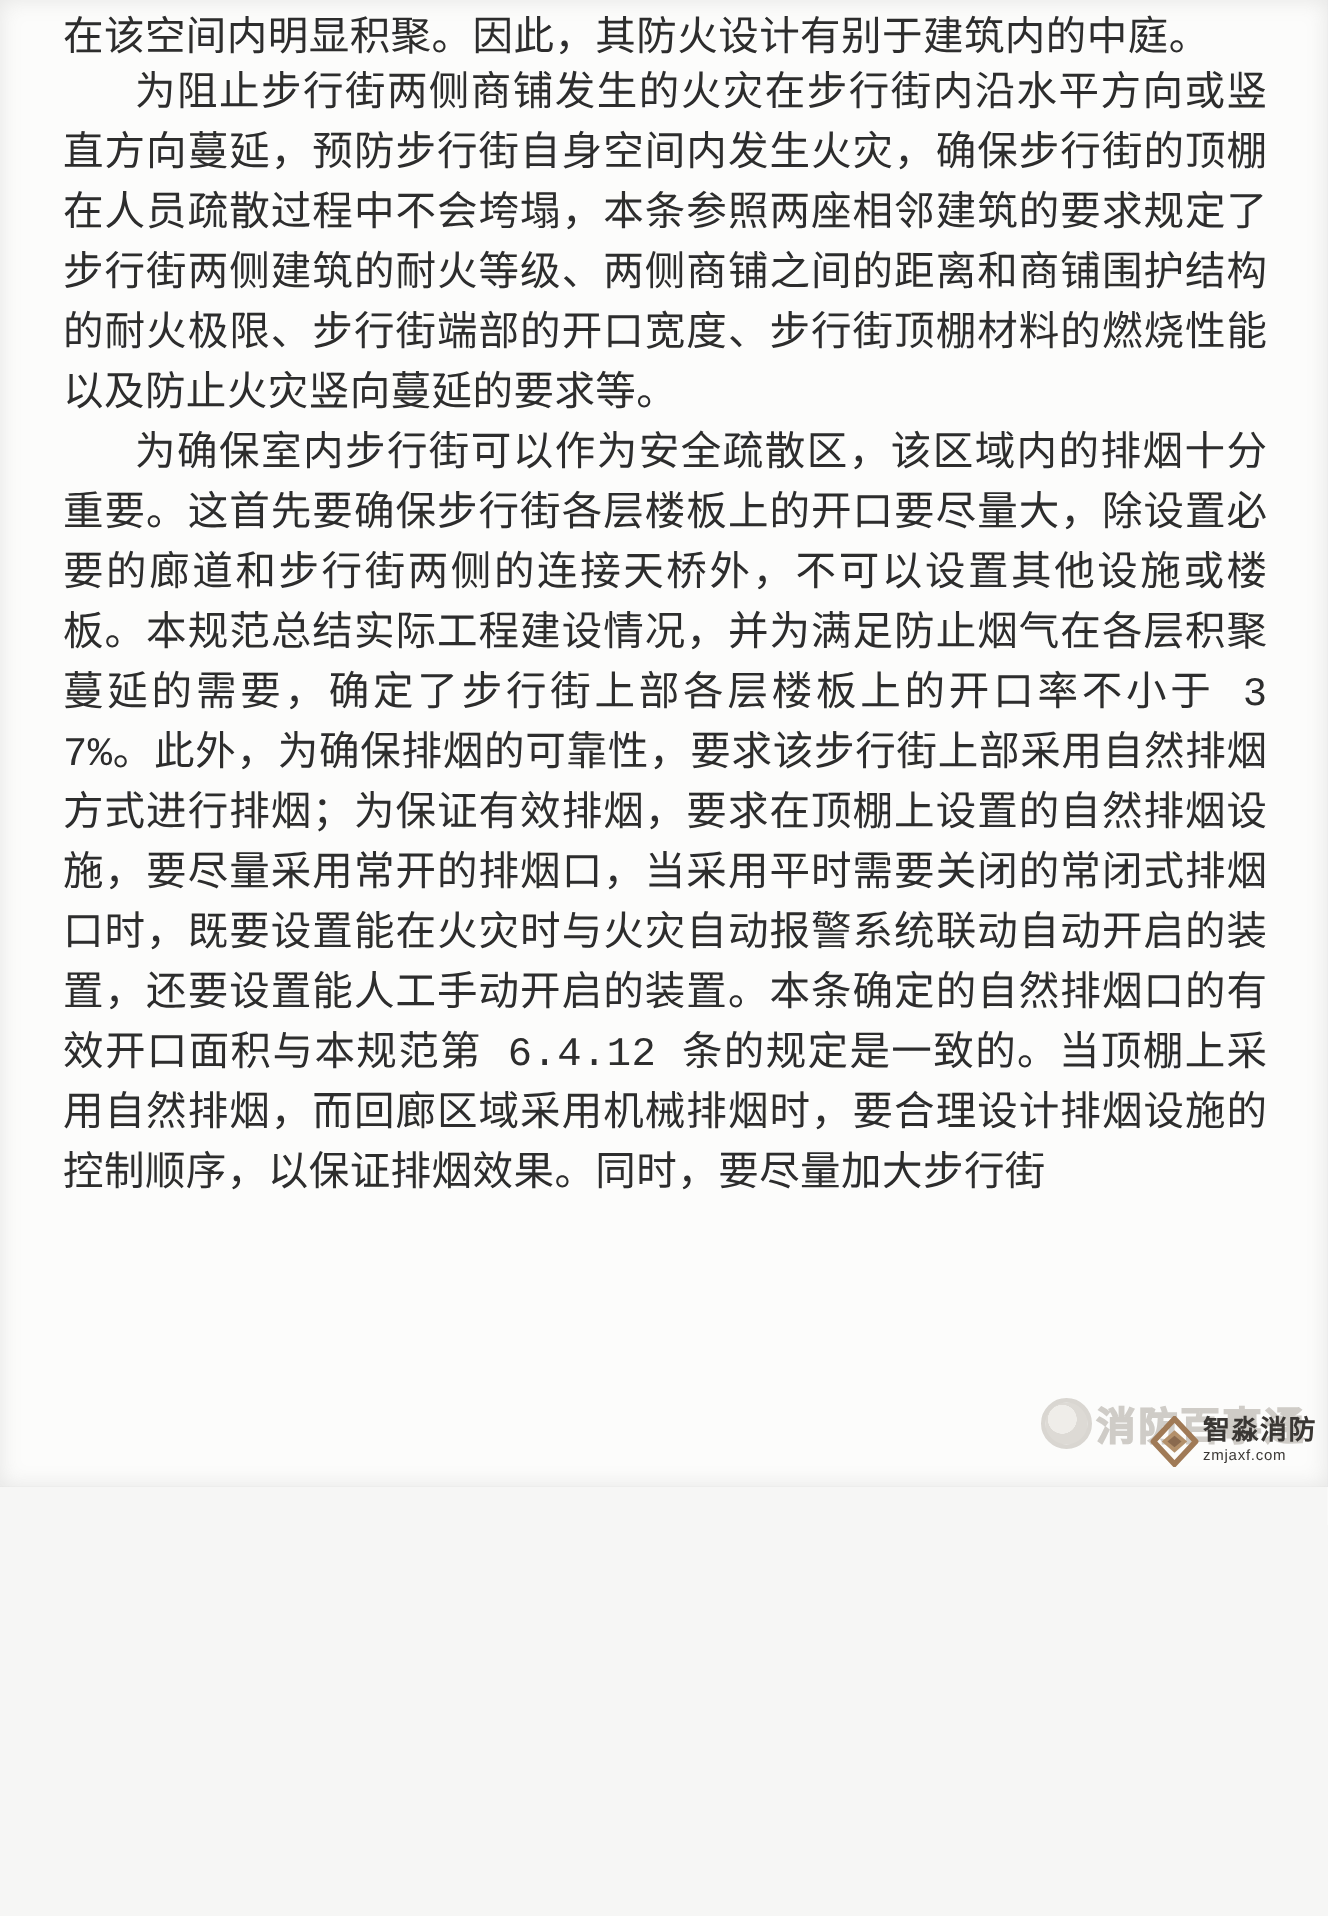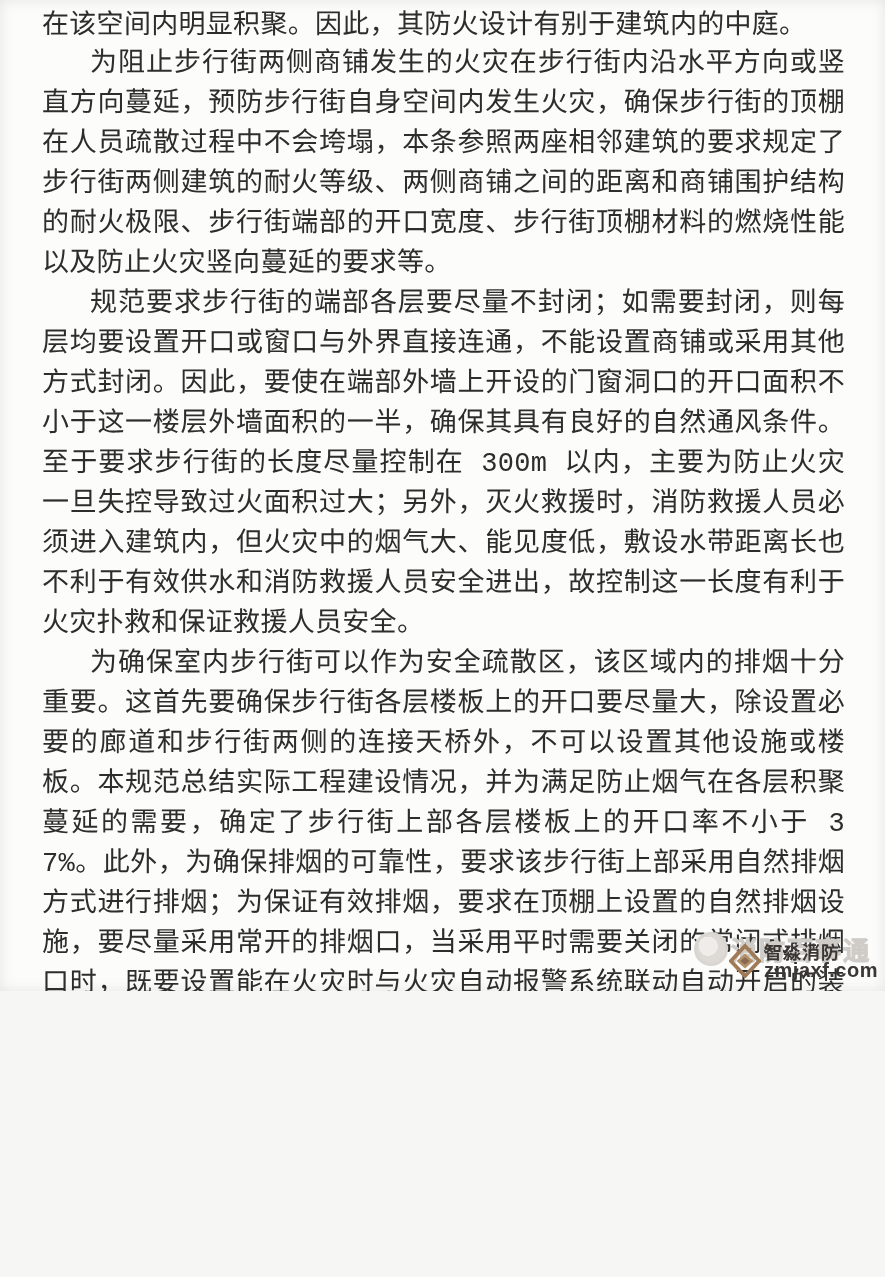--- a/index.html
+++ b/index.html
@@ -94,36 +94,35 @@
     color: #3a3734;
   }
   .wm-brand-name {
     font-size: 18px;
     font-weight: bold;
     letter-spacing: 1px;
     line-height: 19px;
     white-space: nowrap;
   }
   .wm-brand-site {
-    font-size: 20px;
-    font-weight: bold;
+    font-size: 10px;
+    font-weight: normal;
     line-height: 15px;
     letter-spacing: 0.5px;
     white-space: nowrap;
   }
 </style>
 </head>
 <body>
 
 <div class="page">
 
   <div class="body-text">
       <p class="para">在该空间内明显积聚。因此，其防火设计有别于建筑内的中庭。</p>
       <p class="para indent">为阻止步行街两侧商铺发生的火灾在步行街内沿水平方向或竖直方向蔓延，预防步行街自身空间内发生火灾，确保步行街的顶棚在人员疏散过程中不会垮塌，本条参照两座相邻建筑的要求规定了步行街两侧建筑的耐火等级、两侧商铺之间的距离和商铺围护结构的耐火极限、步行街端部的开口宽度、步行街顶棚材料的燃烧性能以及防止火灾竖向蔓延的要求等。</p>
-      <p class="para indent">规范要求步行街的端部各层要尽量不封闭；如需要封闭，则每层均要设置开口或窗口与外界直接连通，不能设置商铺或采用其他方式封闭。因此，要使在端部外墙上开设的门窗洞口的开口面积不小于这一楼层外墙面积的一半，确保其具有良好的自然通风条件。至于要求步行街的长度尽量控制在 300m 以内，主要为防止火灾一旦失控导致过火面积过大；另外，灭火救援时，消防救援人员必须进入建筑内，但火灾中的烟气大、能见度低，敷设水带距离长也不利于有效供水和消防救援人员安全进出，故控制这一长度有利于火灾扑救和保证救援人员安全。</p>
       <p class="para indent">为确保室内步行街可以作为安全疏散区，该区域内的排烟十分重要。这首先要确保步行街各层楼板上的开口要尽量大，除设置必要的廊道和步行街两侧的连接天桥外，不可以设置其他设施或楼板。本规范总结实际工程建设情况，并为满足防止烟气在各层积聚蔓延的需要，确定了步行街上部各层楼板上的开口率不小于 37%。此外，为确保排烟的可靠性，要求该步行街上部采用自然排烟方式进行排烟；为保证有效排烟，要求在顶棚上设置的自然排烟设施，要尽量采用常开的排烟口，当采用平时需要关闭的常闭式排烟口时，既要设置能在火灾时与火灾自动报警系统联动自动开启的装置，还要设置能人工手动开启的装置。本条确定的自然排烟口的有效开口面积与本规范第 6.4.12 条的规定是一致的。当顶棚上采用自然排烟，而回廊区域采用机械排烟时，要合理设计排烟设施的控制顺序，以保证排烟效果。同时，要尽量加大步行街</p>
     </div>
 
   <div class="wm-faint">
     <span class="wm-circle"></span>
     <span class="wm-faint-text">消防百事通</span>
   </div>
 
   <div class="wm-brand">
     <svg class="wm-diamond" viewBox="0 0 34 36">

